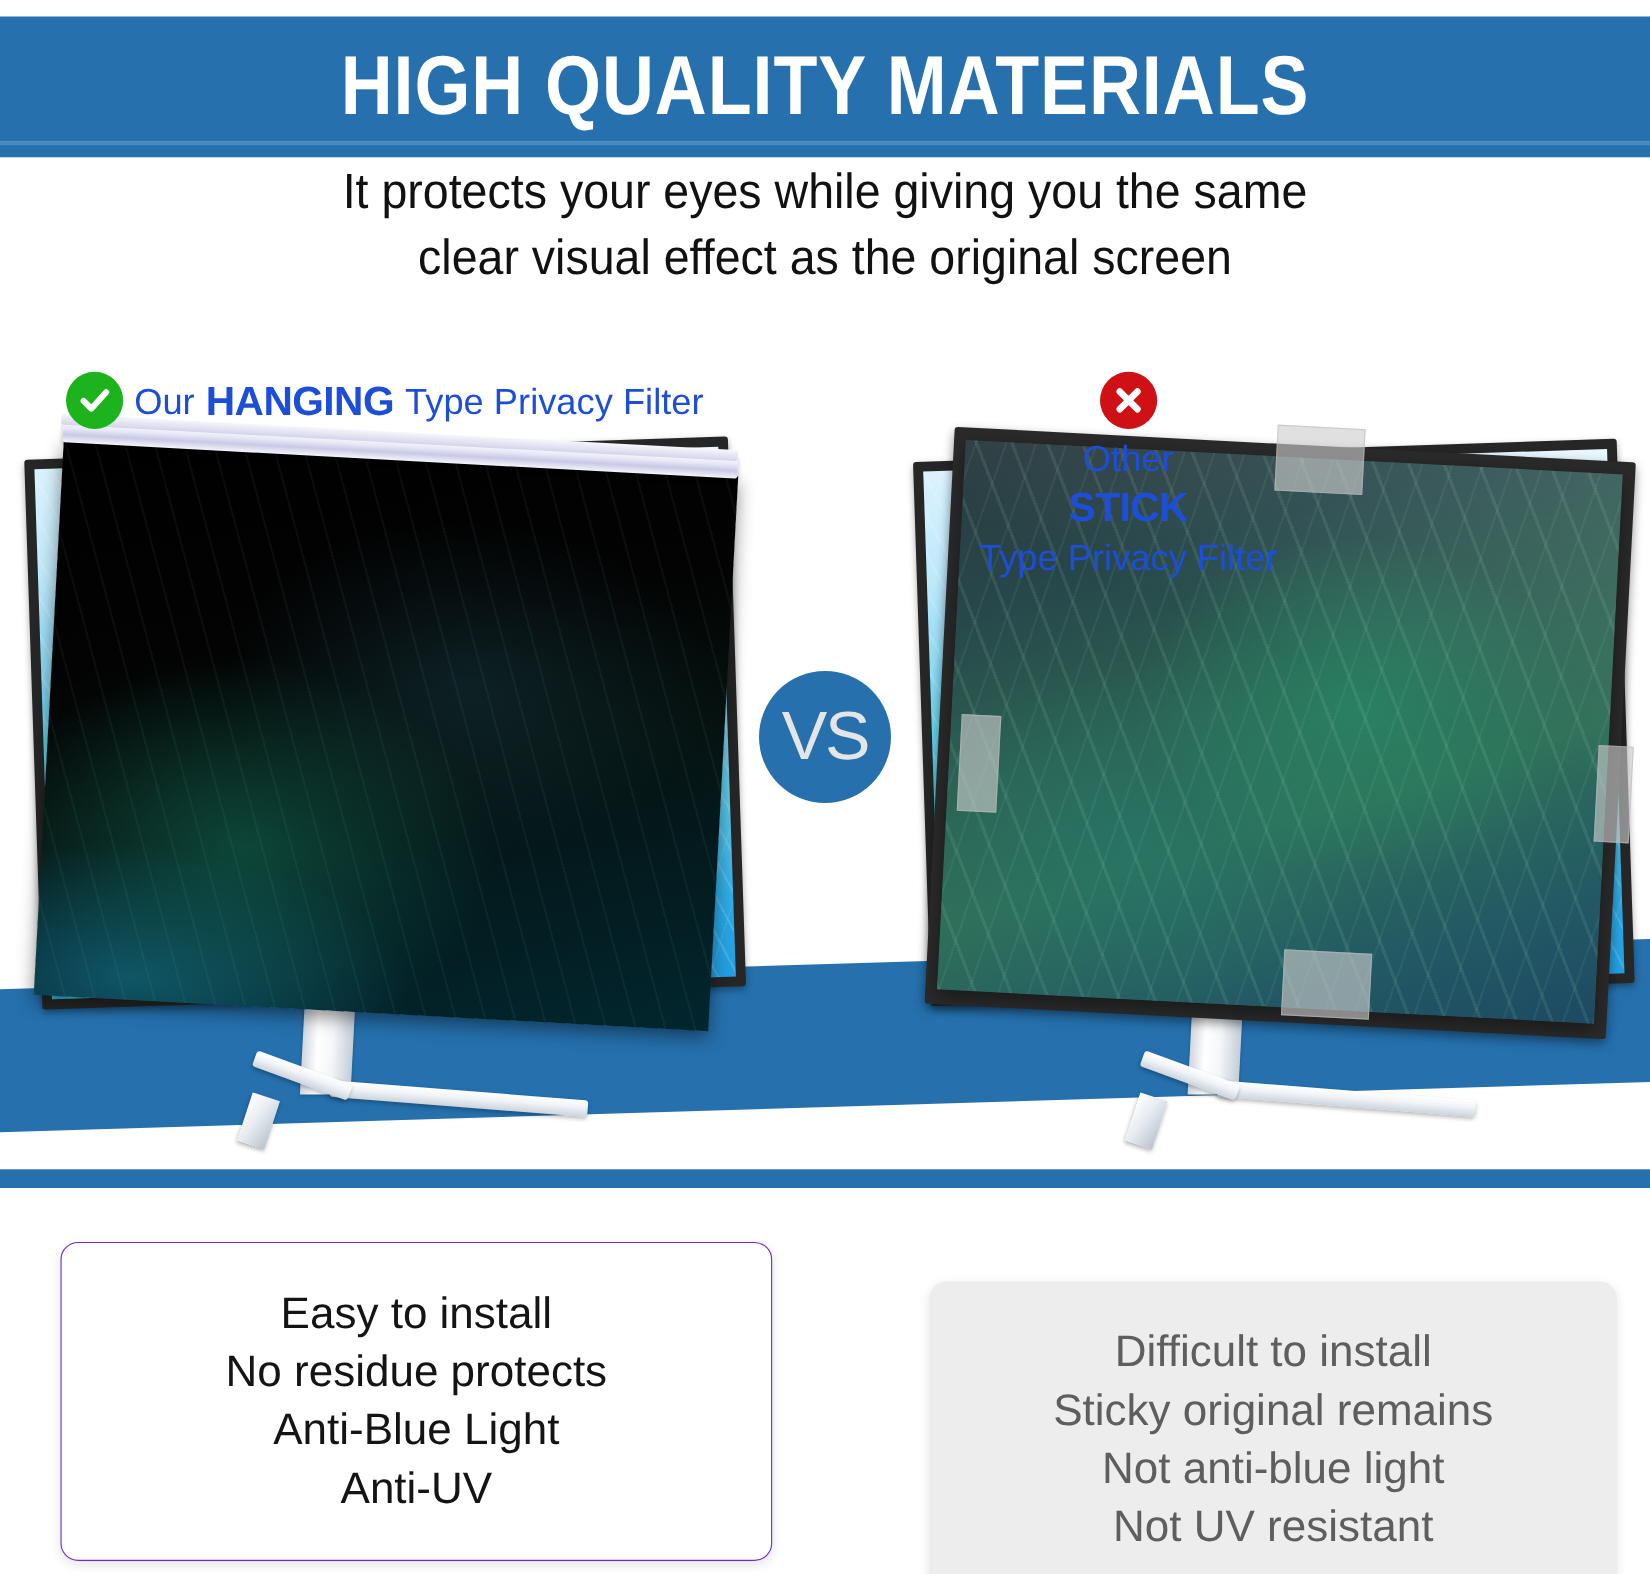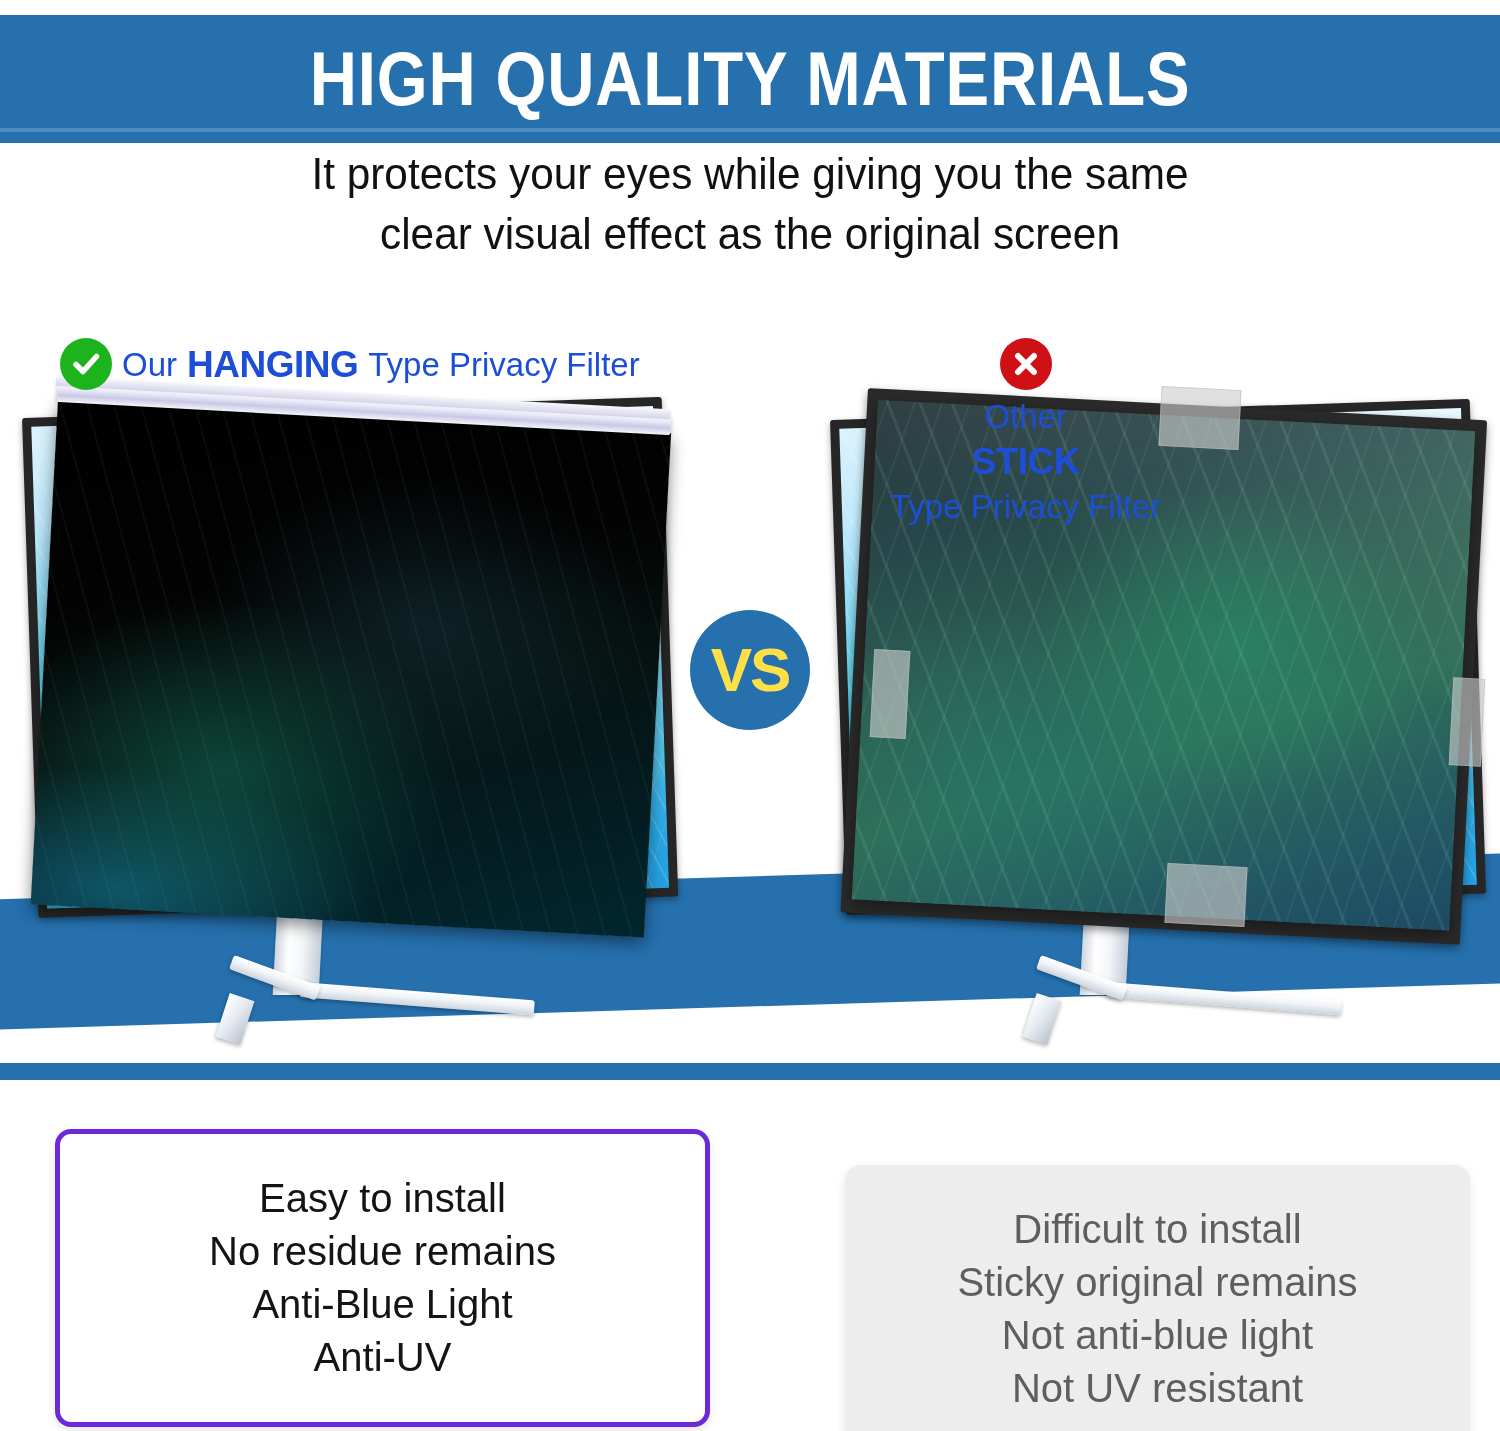--- a/index.html
+++ b/index.html
@@ -184,30 +184,30 @@
   }
 
   
   .vs-badge{
     position:absolute;left:690px;top:310px;width:120px;height:120px;
     border-radius:50%;background:#2570ad;
     display:flex;align-items:center;justify-content:center;
     z-index:20;
   }
   .vs-text{
-    color:#fde047;font-size:62px;font-weight:bold;letter-spacing:-2px;line-height:1;
+    color:#e5e5e5;font-size:62px;font-weight:normal;letter-spacing:-2px;line-height:1;
   }
 
   
   .feat{
     position:absolute;top:1129px;height:288px;border-radius:16px;
     display:flex;flex-direction:column;align-items:center;justify-content:center;
     box-shadow:0 3px 10px rgba(0,0,0,.10);
   }
-  .feat.left{left:55px;width:645px;background:#ffffff;border:5px solid #6d28d9;}
+  .feat.left{left:55px;width:645px;background:#ffffff;border:1px solid #6d28d9;}
   .feat.right{left:845px;width:625px;background:#ededed;margin-top:36px;}
   .feat-line{
     font-size:40px;line-height:1.33;white-space:nowrap;
   }
   .feat.left .feat-line{color:#141414;}
   .feat.right .feat-line{color:#5e5e5e;}
 </style>
 </head>
 <body>
 
@@ -286,21 +286,21 @@
       <span class="lbl post">Type Privacy Filter</span>
     </div>
 
     <div class="vs-badge">
       <span class="vs-text">VS</span>
     </div>
   </div>
 
   <div class="feat left">
     <div class="feat-line">Easy to install</div>
-    <div class="feat-line">No residue remains</div>
+    <div class="feat-line">No residue protects</div>
     <div class="feat-line">Anti-Blue Light</div>
     <div class="feat-line">Anti-UV</div>
   </div>
 
   <div class="feat right">
     <div class="feat-line">Difficult to install</div>
     <div class="feat-line">Sticky original remains</div>
     <div class="feat-line">Not anti-blue light</div>
     <div class="feat-line">Not UV resistant</div>
   </div>

